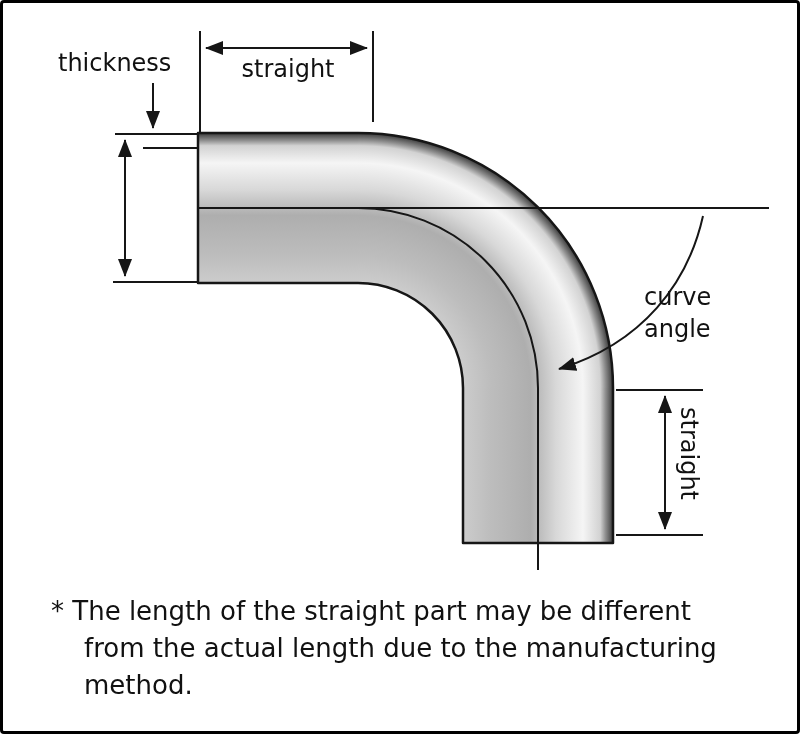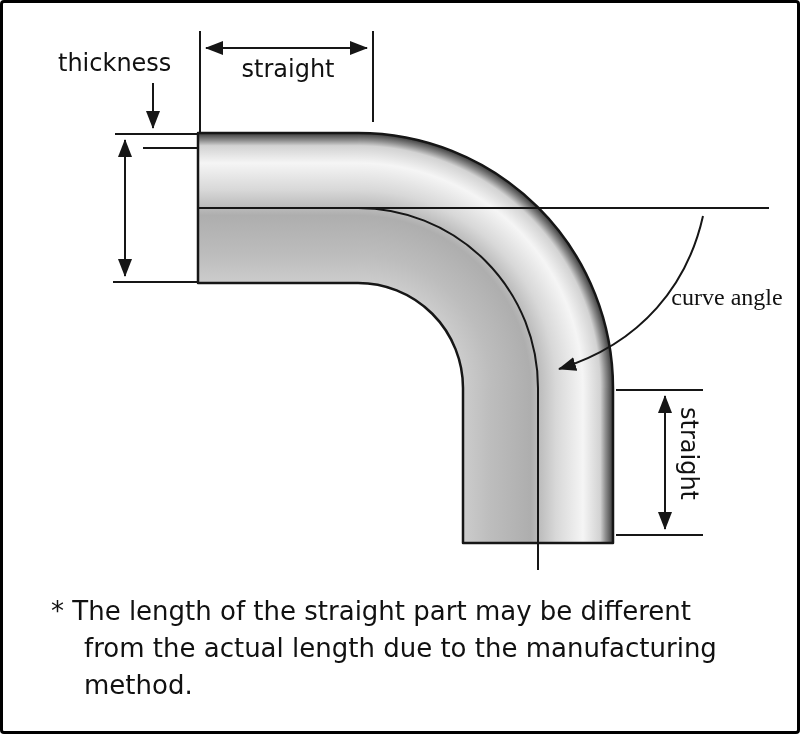--- a/index.html
+++ b/index.html
@@ -29,21 +29,21 @@
   .label {
     position: absolute;
     font-size: 24px;
     line-height: 1.35;
     color: #111111;
     white-space: normal;
   }
   .label-thickness   { left: 55px;  top: 44px;  width: 150px; }
   .label-straight-top{ left: 200px; top: 50px;  width: 170px; text-align: center; }
   .label-pipe-diameter { left: 30px; top: 176px; width: 125px; }
-  .label-curve-angle { left: 668px; top: 278px; width: 112px; text-align: center; font-family: Liberation Serif, serif; }
+  .label-curve-angle { left: 641px; top: 278px; width: 112px; text-align: left; }
   .label-straight-right {
     left: 702px; top: 404px; width: 120px;
     transform: rotate(90deg);
     transform-origin: top left;
     text-align: left;
   }
   .footnote {
     position: absolute;
     left: 48px;
     top: 590px;

